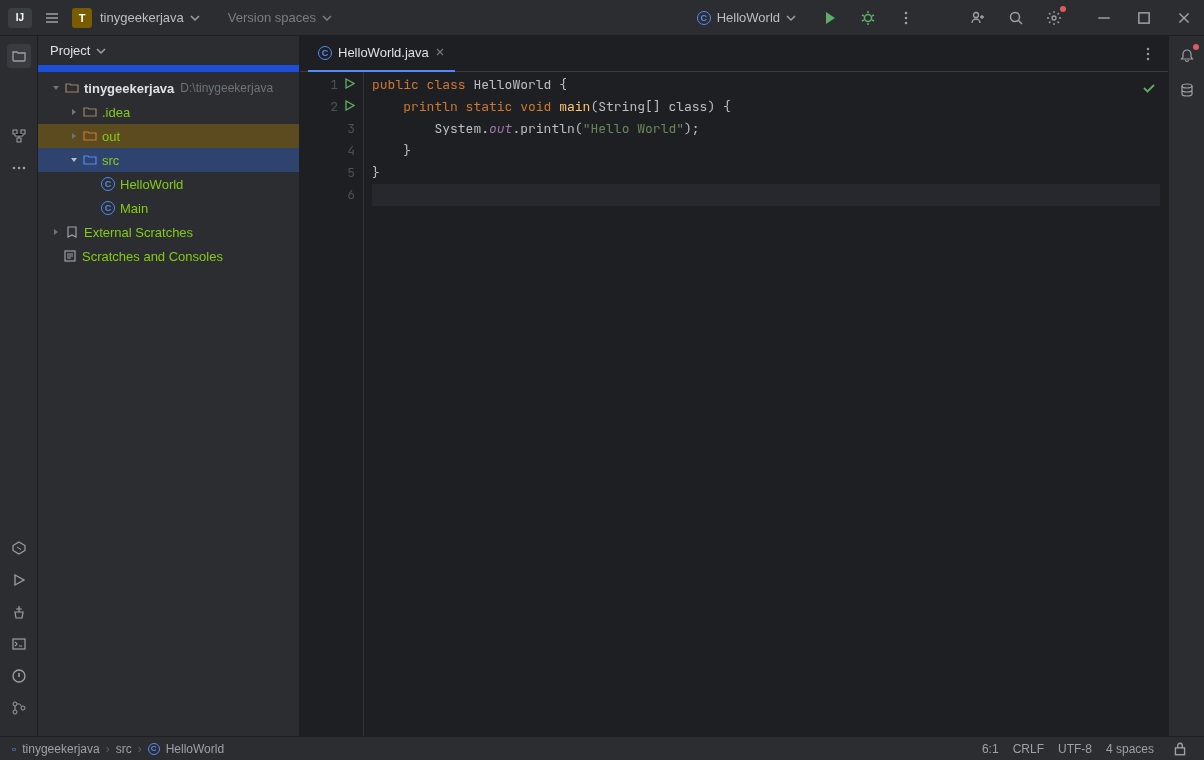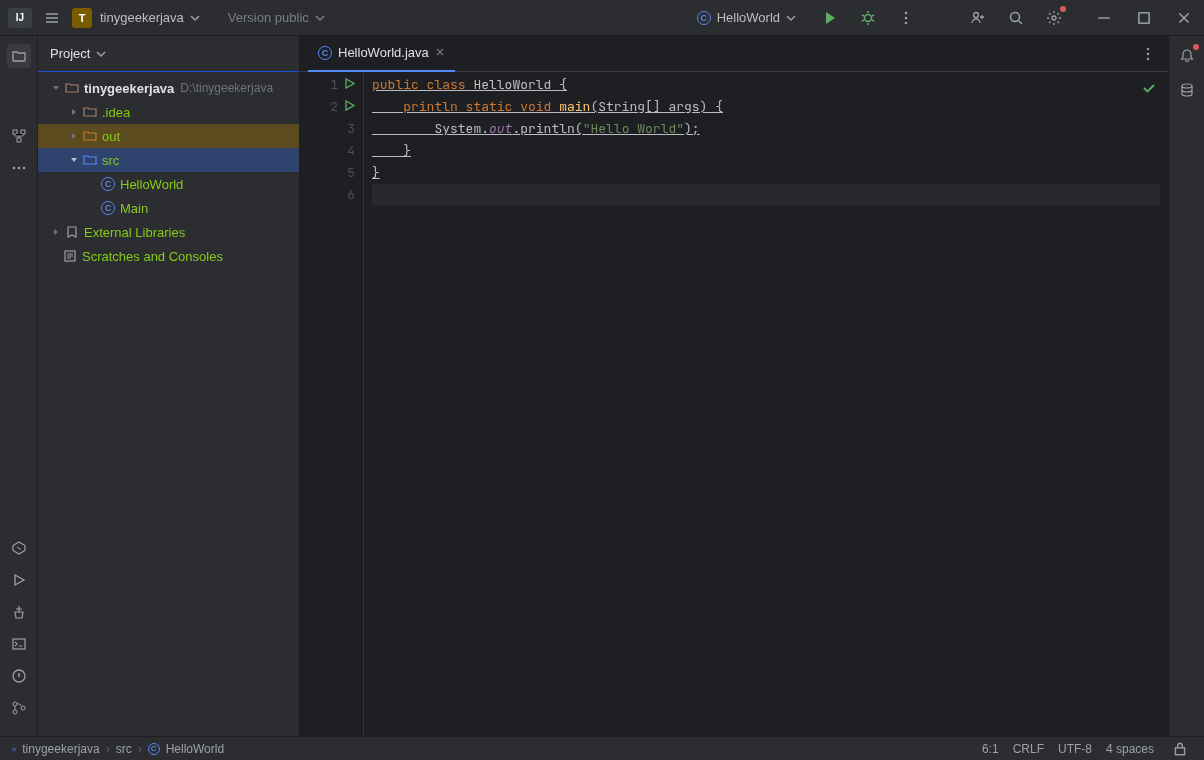--- a/index.html
+++ b/index.html
@@ -22,21 +22,21 @@
 .window-controls { display: flex; align-items: center; gap: 16px; margin-left: 12px; }
 
 
 .main { display: flex; flex: 1; overflow: hidden; }
 .leftbar { width: 38px; background: #2b2d30; display: flex; flex-direction: column; align-items: center; padding-top: 8px; gap: 8px; border-right: 1px solid #1e1f22; }
 .leftbar-spacer { flex: 1; }
 .leftbar .icon-btn.active { background: #393b40; border-radius: 4px; }
 
 
 .project-panel { width: 262px; background: #2b2d30; border-right: 1px solid #1e1f22; display: flex; flex-direction: column; }
-.panel-header { display: flex; align-items: center; height: 36px; padding: 0 12px; border-bottom: 1px solid #1d4ed8; gap: 6px; color: #dfe1e5; font-weight: 500; }
+.panel-header { display: flex; align-items: center; height: 36px; padding: 0 12px; border-bottom: 7px solid #1d4ed8; gap: 6px; color: #dfe1e5; font-weight: 500; }
 .tree { padding: 4px 0; overflow-y: auto; flex: 1; }
 .tree-row { display: flex; align-items: center; height: 24px; padding-right: 8px; cursor: pointer; white-space: nowrap; }
 .tree-row.selected { background: #2e436e; }
 .tree-row.highlighted { background: #5c4b1f; }
 .tree-indent { display: inline-block; }
 .tree-chev { width: 12px; display: inline-flex; justify-content: center; color: #6f737a; margin-right: 2px; }
 .tree-icon { width: 16px; display: inline-flex; justify-content: center; margin-right: 4px; }
 .tree-label { color: #84cc16; }
 .tree-label.bold { font-weight: 600; color: #dfe1e5; }
 .tree-path { color: #6f737a; margin-left: 6px; font-size: 12px; overflow: hidden; text-overflow: ellipsis; }
@@ -48,21 +48,21 @@
 
 .editor-area { flex: 1; display: flex; flex-direction: column; background: #1e1f22; }
 .tabs { display: flex; align-items: center; height: 36px; border-bottom: 1px solid #393b40; background: #1e1f22; padding-left: 8px; }
 .tab { display: flex; align-items: center; gap: 6px; padding: 0 10px; height: 36px; border-bottom: 2px solid #548af7; color: #dfe1e5; }
 .tab-close { color: #6f737a; cursor: pointer; }
 .tabs-right { margin-left: auto; padding-right: 8px; }
 .editor { display: flex; flex: 1; font-family: "JetBrains Mono", Consolas, monospace; font-size: 13px; line-height: 22px; position: relative; }
 .gutter { width: 64px; background: #1e1f22; text-align: right; color: #4b5059; border-right: 1px solid #313438; padding-top: 2px; }
 .gutter-line { display: flex; align-items: center; justify-content: flex-end; height: 22px; padding-right: 8px; gap: 6px; }
 .run-gutter { color: #5fad65; }
-.code { flex: 1; padding: 2px 8px 16px 8px; position: relative; text-decoration: underline; }
+.code { flex: 1; padding: 2px 8px 16px 8px; position: relative; }
 .code-line { height: 22px; white-space: pre; }
 .code-line.current { background: #26282e; }
 .kw { color: #cc7832; }
 .cls { color: #bcbec4; }
 .mth { color: #ffc66d; }
 .str { color: #6a8759; }
 .fld { color: #9876aa; font-style: italic; }
 .editor-status { position: absolute; top: 8px; right: 12px; color: #5fad65; }
 
 
@@ -93,21 +93,21 @@
       </div>
       <div class="project-badge">T</div>
       <div class="titlebar-center">
         <span class="titlebar-text">tinygeekerjava</span>
         <svg class="chevron-d" viewBox="0 0 10 10">
             <path d="M1 3l4 4 4-4" stroke="#9da0a8" fill="none" stroke-width="1.5"></path>
           </svg>
       </div>
       <div style="width:12px"></div>
       <div class="titlebar-center">
-        <span class="titlebar-text-dim">Version public</span>
+        <span class="titlebar-text-dim">Version spaces</span>
         <svg class="chevron-d" viewBox="0 0 10 10">
             <path d="M1 3l4 4 4-4" stroke="#7a7e85" fill="none" stroke-width="1.5"></path>
           </svg>
       </div>
     </div>
     <div class="titlebar-right">
       <div class="run-chip">
         <div class="class-icon">C</div>
         <span>HelloWorld</span>
         <svg class="chevron-d" viewBox="0 0 10 10">
@@ -320,21 +320,21 @@
           <span class="tree-chev">
               <svg width="10" height="10" viewBox="0 0 10 10">
                 <path d="M3 2l4 3-4 3" fill="#6f737a"></path>
               </svg>
             </span>
           <span class="tree-icon" style="color:#9da0a8">
               <svg width="14" height="14" viewBox="0 0 14 14">
                 <path d="M3 2v10l4-2 4 2V2z" stroke="currentColor" fill="none" stroke-width="1.2"></path>
               </svg>
             </span>
-          <span class="tree-label">External Libraries</span>
+          <span class="tree-label">External Scratches</span>
         </div>
         <div class="tree-row">
           <span class="tree-indent" style="width:24px"></span>
           <span class="tree-icon" style="color:#9da0a8">
               <svg width="14" height="14" viewBox="0 0 14 14">
                 <rect x="2" y="2" width="10" height="10" stroke="currentColor" fill="none" stroke-width="1.2"></rect>
                 <path d="M4 5h6M4 7h6M4 9h4" stroke="currentColor"></path>
               </svg>
             </span>
           <span class="tree-label">Scratches and Consoles</span>
@@ -385,21 +385,21 @@
             </div>
           <div class="gutter-line">
               <span>5</span>
             </div>
           <div class="gutter-line">
               <span>6</span>
             </div>
         </div>
         <div class="code">
           <div class="code-line"><span class="kw">public class</span><span class="cls"> HelloWorld </span><span>{</span></div>
-          <div class="code-line"><span class="kw">    println static void </span><span class="mth">main</span><span>(String[] args) {</span></div>
+          <div class="code-line"><span class="kw">    println static void </span><span class="mth">main</span><span>(String[] class) {</span></div>
           <div class="code-line"><span>        System.</span><span class="fld">out</span><span>.println(</span><span class="str">"Hello World"</span><span>);</span></div>
           <div class="code-line"><span>    }</span></div>
           <div class="code-line"><span>}</span></div>
           <div class="code-line current"></div>
         </div>
         <div class="editor-status">
           <svg width="14" height="14" viewBox="0 0 14 14">
               <path d="M2 7l3.5 3.5L12 4" stroke="currentColor" fill="none" stroke-width="1.8"></path>
             </svg>
         </div>

